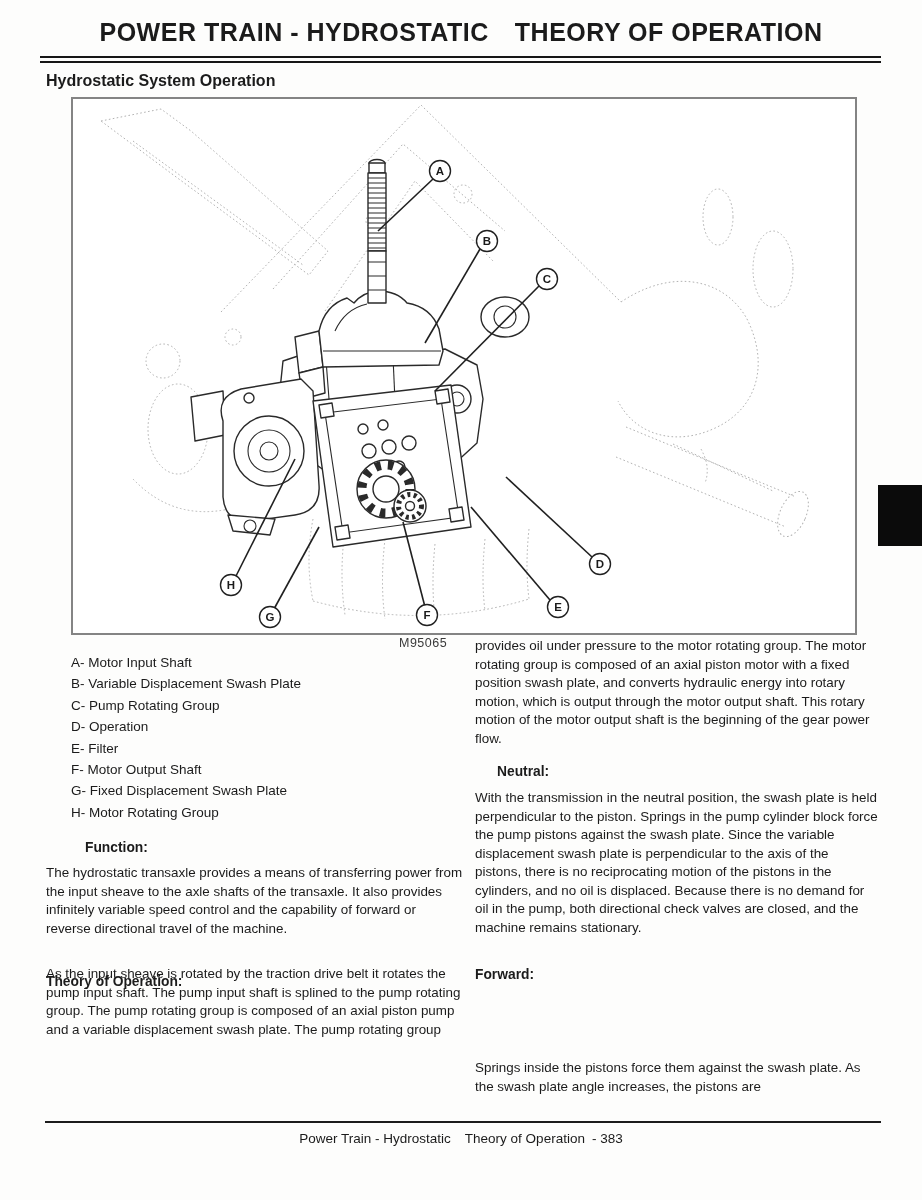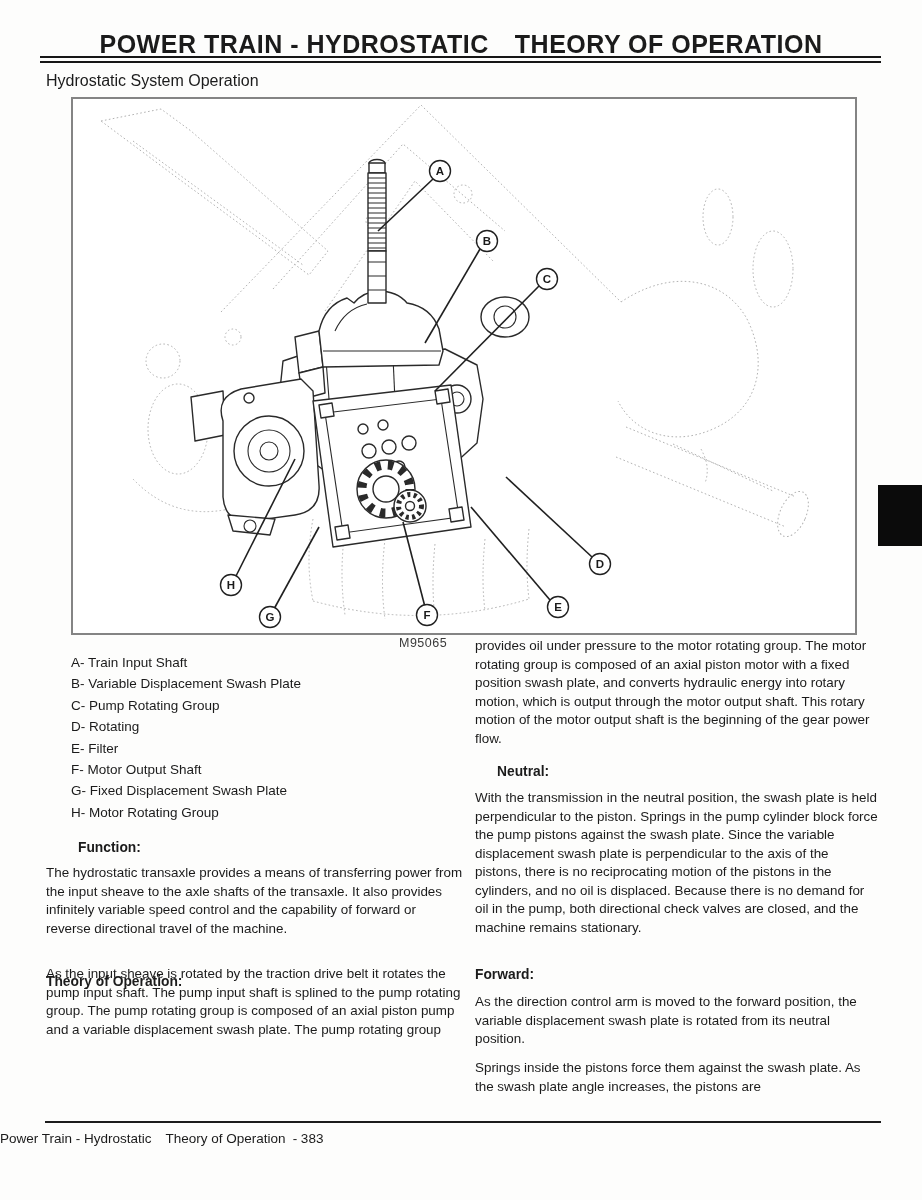--- a/index.html
+++ b/index.html
@@ -8,38 +8,38 @@
     position: relative;
     width: 922px;
     height: 1200px;
     background: #fdfdfc;
     font-family: "Liberation Sans", sans-serif;
     color: #1b1b1b;
     overflow: hidden;
   }
   .doc-title {
     position: absolute;
-    top: 30px; left: 0; width: 100%;
+    top: 18px; left: 0; width: 100%;
     text-align: center;
     font-size: 25px;
     font-weight: bold;
     letter-spacing: 0.5px;
     white-space: nowrap;
   }
   .doc-title .gap { display: inline-block; width: 26px; }
   .title-rule {
     position: absolute;
     top: 56px; left: 40px; width: 841px; height: 0;
     border-top: 7px double #161616;
   }
   .section-heading {
     position: absolute;
     top: 72px; left: 46px;
     font-size: 16px;
-    font-weight: normal;
+    font-weight: bold;
   }
   .figure-frame {
     position: absolute;
     top: 97px; left: 71px;
     width: 786px; height: 538px;
     border: 2px solid #848484;
     background: #fff;
   }
   .figure-frame svg { display: block; }
   .fig-caption {
@@ -71,20 +71,21 @@
   .lc { left: 46px; width: 417px; }
   .rc { left: 475px; width: 403px; }
   .footer-rule {
     position: absolute;
     top: 1121px; left: 45px; width: 836px; height: 0;
     border-top: 2px solid #1c1c1c;
   }
   .footer-text {
     position: absolute;
     top: 1131px; left: 0; width: 100%;
+    text-align: center;
     font-size: 13.5px;
     white-space: nowrap;
   }
   .footer-text .g1 { display: inline-block; width: 14px; }
   .footer-text .g2 { display: inline-block; width: 7px; }
   .page-tab {
     position: absolute;
     top: 485px; left: 878px;
     width: 44px; height: 61px;
     background: #0b0b0b;
@@ -242,43 +243,42 @@
       <g>
         <circle class="callout-circle" cx="158" cy="486" r="10.5"></circle>
         <text class="callout-letter" x="158" y="490">H</text>
       </g>
     </svg>
   </div>
 
   <div class="fig-caption">M95065</div>
 
   <div class="legend">
-    <div>A- Train Input Shaft</div>
+    <div>A- Motor Input Shaft</div>
     <div>B- Variable Displacement Swash Plate</div>
     <div>C- Pump Rotating Group</div>
-    <div>D- Rotating</div>
+    <div>D- Operation</div>
     <div>E- Filter</div>
     <div>F- Motor Output Shaft</div>
     <div>G- Fixed Displacement Swash Plate</div>
     <div>H- Motor Rotating Group</div>
   </div>
 
-  <div class="col-heading" style="top:840px; left:46px;padding-left:32px;">Function:</div>
+  <div class="col-heading" style="top:840px; left:53px;padding-left:32px;">Function:</div>
   <div class="body-text lc" style="top:864px;">The hydrostatic transaxle provides a means of transferring power from the input sheave to the axle shafts of the transaxle. It also provides infinitely variable speed control and the capability of forward or reverse directional travel of the machine.</div>
 
   <div class="col-heading" style="top:974px; left:46px;">Theory of Operation:</div>
   <div class="body-text lc" style="top:965px;">As the input sheave is rotated by the traction drive belt it rotates the pump input shaft. The pump input shaft is splined to the pump rotating group. The pump rotating group is composed of an axial piston pump and a variable displacement swash plate. The pump rotating group</div>
 
   <div class="body-text rc" style="top:637px;">provides oil under pressure to the motor rotating group. The motor rotating group is composed of an axial piston motor with a fixed position swash plate, and converts hydraulic energy into rotary motion, which is output through the motor output shaft. This rotary motion of the motor output shaft is the beginning of the gear power flow.</div>
 
   <div class="col-heading" style="top:764px; left:475px;padding-left:22px;">Neutral:</div>
   <div class="body-text rc" style="top:789px;">With the transmission in the neutral position, the swash plate is held perpendicular to the piston. Springs in the pump cylinder block force the pump pistons against the swash plate. Since the variable displacement swash plate is perpendicular to the axis of the pistons, there is no reciprocating motion of the pistons in the cylinders, and no oil is displaced. Because there is no demand for oil in the pump, both directional check valves are closed, and the machine remains stationary.</div>
 
   <div class="col-heading" style="top:967px; left:475px;">Forward:</div>
-  <div class="body-text rc" style="top:993px;">As the direction control arm is moved to the forward position, the variable displacement swash plate is rotated from its neutral position.</div>
   <div class="body-text rc" style="top:1059px;">Springs inside the pistons force them against the swash plate. As the swash plate angle increases, the pistons are</div>
 
   <div class="footer-rule"></div>
   <div class="footer-text">
     <span>Power Train - Hydrostatic</span><span class="g1"></span><span>Theory of Operation</span><span class="g2"></span><span>- 383</span>
   </div>
 
   <div class="page-tab"></div>
 
 </div>

